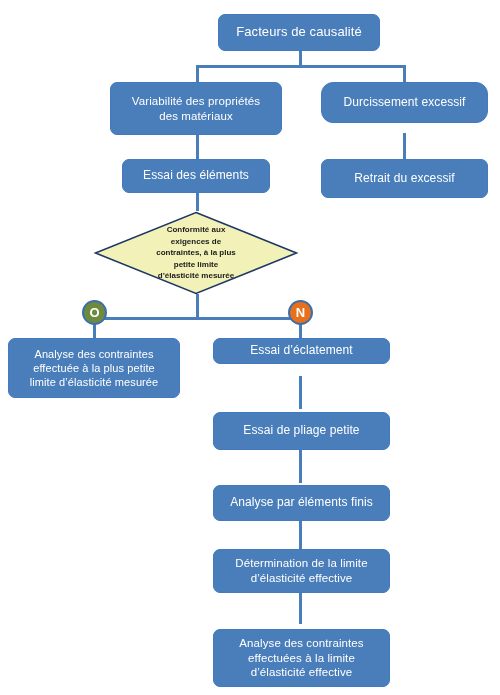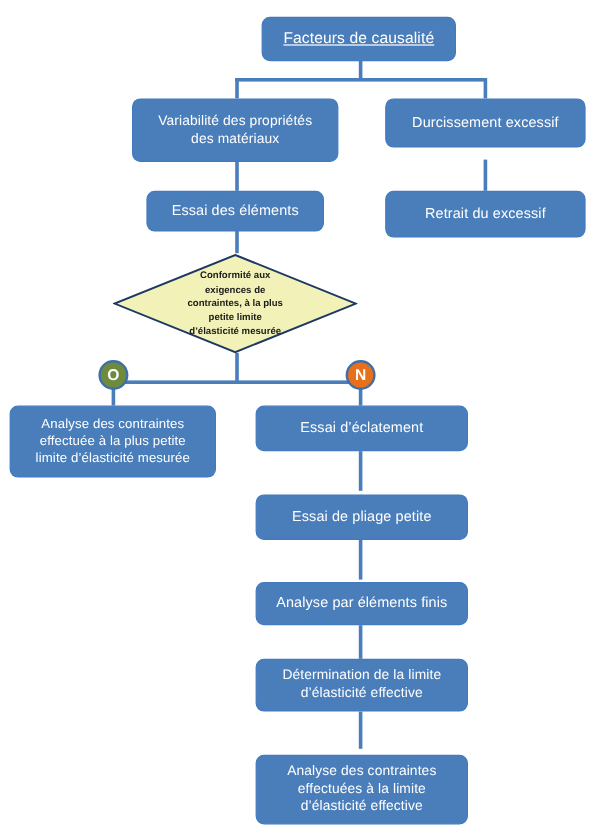--- a/index.html
+++ b/index.html
@@ -124,30 +124,30 @@
   <div class="conn v" style="left:299px; top:317px; height:21px;"></div>
 
   <div class="conn v" style="left:299px; top:376px; height:33px;"></div>
 
   <div class="conn v" style="left:299px; top:450px; height:33px;"></div>
 
   <div class="conn v" style="left:299px; top:521px; height:28px;"></div>
 
   <div class="conn v" style="left:299px; top:593px; height:31px;"></div>
 
-  <div class="node" style="left:218px; top:14px; width:162px; height:37px; font-size:13px;text-decoration:underline;">
+  <div class="node" style="left:218px; top:14px; width:162px; height:37px; font-size:13px;">
     <span class="node-label">Facteurs de causalité</span>
   </div>
 
   <div class="node" style="left:110px; top:82px; width:172px; height:53px; font-size:11.5px;">
     <span class="node-label">Variabilité des propriétés
 des matériaux</span>
   </div>
 
-  <div class="node" style="left:321px; top:82px; width:167px; height:41px; font-size:12px;">
+  <div class="node" style="left:321px; top:82px; width:167px; height:41px; font-size:12px;border-radius:12px;">
     <span class="node-label">Durcissement excessif</span>
   </div>
 
   <div class="node" style="left:122px; top:159px; width:148px; height:34px; font-size:12px;">
     <span class="node-label">Essai des éléments</span>
   </div>
 
   <div class="node" style="left:321px; top:159px; width:167px; height:39px; font-size:12px;">
     <span class="node-label">Retrait du excessif</span>
   </div>
@@ -170,21 +170,21 @@
   <div class="badge badge-no" style="left:288px; top:300px;">
     <span>N</span>
   </div>
 
   <div class="node" style="left:8px; top:338px; width:172px; height:60px; font-size:11px;">
     <span class="node-label">Analyse des contraintes
 effectuée à la plus petite
 limite d’élasticité mesurée</span>
   </div>
 
-  <div class="node" style="left:213px; top:338px; width:177px; height:38px; font-size:12px;">
+  <div class="node" style="left:213px; top:338px; width:177px; height:26px; font-size:12px;">
     <span class="node-label">Essai d’éclatement</span>
   </div>
 
   <div class="node" style="left:213px; top:412px; width:177px; height:38px; font-size:12px;">
     <span class="node-label">Essai de pliage petite</span>
   </div>
 
   <div class="node" style="left:213px; top:485px; width:177px; height:36px; font-size:12px;">
     <span class="node-label">Analyse par éléments finis</span>
   </div>

